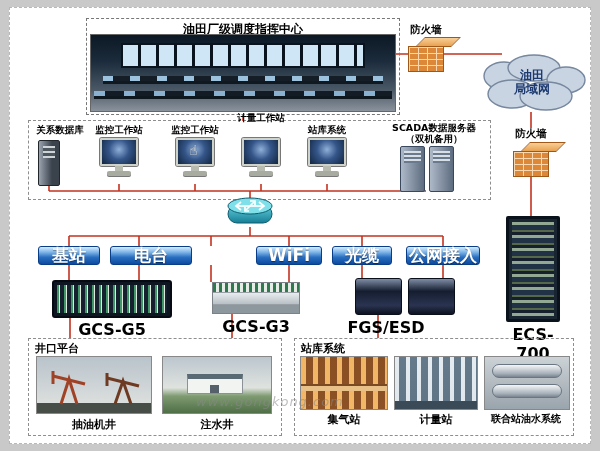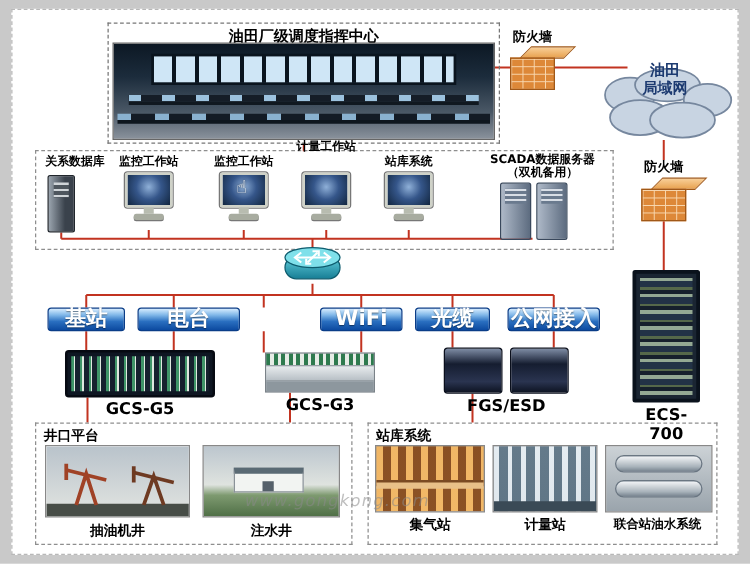--- a/index.html
+++ b/index.html
@@ -15,38 +15,38 @@
   .control-room{left:90px;top:34px;width:306px;height:78px;background:linear-gradient(#0c1824 0%,#1c2c3c 35%,#4a5866 72%,#8a929c 100%);overflow:hidden;border:1px solid #666}
   .cr-wall{position:absolute;left:10%;top:10%;width:80%;height:34%;background:repeating-linear-gradient(90deg,#cfe6f6 0 15px,#0a141e 15px 18px);border:2px solid #0a141e}
   .cr-desks1{position:absolute;left:4%;top:54%;width:92%;height:10%;background:repeating-linear-gradient(90deg,#9cc2de 0 10px,#151d27 10px 27px);border-bottom:3px solid #101820}
   .cr-desks2{position:absolute;left:1%;top:74%;width:98%;height:10%;background:repeating-linear-gradient(90deg,#8ab2d0 0 11px,#131b25 11px 30px);border-bottom:3px solid #0e161e}
   
   .fw-label{font-weight:700;font-size:10.5px;text-align:center;color:#000}
   .fw-icon{width:46px;height:36px}
   .fw-roof{position:absolute;left:7px;top:0;width:36px;height:10px;background:linear-gradient(#f8cf98,#e8a250);border:1px solid #a05818;transform:skewX(-45deg);transform-origin:0 100%}
   .fw-wall{position:absolute;left:0;top:9px;width:36px;height:26px;background-color:#dd8838;background-image:linear-gradient(#f8d8b0 1px,transparent 1px),linear-gradient(90deg,#f8d8b0 1px,transparent 1px);background-size:100% 6px,9px 100%;border:1px solid #a05818}
   
-  .cloud-text{position:absolute;left:0;top:0;width:100%;height:100%;display:flex;flex-direction:column;align-items:center;font-weight:700;font-size:12px;color:#1c3a70;line-height:1.15;text-align:center}
+  .cloud-text{position:absolute;left:0;top:0;width:100%;height:100%;display:flex;flex-direction:column;align-items:center;justify-content:center;font-weight:700;font-size:12px;color:#1c3a70;line-height:1.15;text-align:center}
   .cloud-text span{display:block}
   
   .ws-label{font-weight:700;font-size:9.5px;text-align:center;color:#000;line-height:1.2}
   .tower{width:22px;height:46px;background:linear-gradient(90deg,#9aa4ae,#3a424c 65%);border:1px solid #20262c;border-radius:2px}
   .tower i{position:absolute;left:4px;right:4px;top:5px;height:12px;background:repeating-linear-gradient(#cfd4d8 0 2px,#4e565e 2px 5px)}
   .monitor{width:38px;height:48px}
   .scr{width:38px;height:28px;border:2px solid #cfd2c8;border-radius:2px;background:radial-gradient(circle at 50% 40%,#8fb0d8 0%,#35568a 45%,#12263f 100%);box-shadow:0 0 0 1px #777}
   .neck{width:8px;height:5px;background:#b8bcb0;margin:0 auto}
   .mbase{width:24px;height:5px;background:#a8aca0;margin:0 auto;border-radius:2px;box-shadow:0 1px 0 #777}
   .cursor{position:absolute;left:13px;top:4px;color:#fff;font-size:14px;text-shadow:0 0 2px #000}
   .server{width:54px;height:46px;display:flex;gap:4px}
   .server i{flex:1;position:relative;background:linear-gradient(90deg,#aeb9c8,#5d6c80);border:1px solid #39485c;border-radius:2px}
   .server i::after{content:"";position:absolute;left:3px;right:3px;top:4px;height:12px;background:repeating-linear-gradient(#d8dee6 0 2px,#6a7a8e 2px 4px)}
   
   .btn{height:19px;line-height:17px;text-align:center;color:#fff;font-weight:700;font-size:17px;background:linear-gradient(#d6ecff 0%,#7fb6e8 30%,#2a6fc0 60%,#0c4aa0 100%);border:1px solid #0a3d88;border-radius:3px;text-shadow:0 1px 1px rgba(0,0,0,.45)}
   
-  .dev-label{font-weight:700;font-size:13px;text-align:center;color:#000}
+  .dev-label{font-weight:700;font-size:16px;text-align:center;color:#000}
   .rack-g5{width:120px;height:38px;background:#0e1622;border:2px solid #060a12;border-radius:3px;padding:3px}
   .rack-g5 i{display:block;height:100%;background:repeating-linear-gradient(90deg,#3f9468 0 2px,#dfe8df 2px 3px,#16202e 3px 7px)}
   .ctrl-g3{width:88px;height:32px;border:1px solid #7a8288;background:#cdd3d6;display:flex;flex-direction:column}
   .ctrl-g3 .t{height:9px;background:repeating-linear-gradient(90deg,#2e7a4e 0 3px,#e6ece6 3px 6px)}
   .ctrl-g3 .m{flex:1;background:linear-gradient(#e8ecee,#b8c0c6);border-top:1px solid #98a0a6;border-bottom:1px solid #98a0a6}
   .ctrl-g3 .b{height:8px;background:#8d979e}
   .fgs{width:100px;height:37px;display:flex;gap:6px}
   .fgs i{flex:1;background:linear-gradient(#7e8ca4 0%,#151d30 35%,#2a3450 75%,#0d1322 100%);border:1px solid #0a0f1c;border-radius:3px}
   .cab{width:54px;height:106px;background:#1a2532;border:3px solid #0a121c;border-radius:2px;padding:3px}
   .cab i{display:block;height:100%;background:repeating-linear-gradient(#93a893 0 3px,#223246 3px 8px,#55684a 8px 10px,#16202c 10px 13px)}
@@ -198,21 +198,21 @@
       <i class="t"></i>
       <i class="m"></i>
       <i class="b"></i>
     </div>
   <div class="comp dev-label" style="left:212px;top:317px;width:88px">GCS-G3</div>
 
   <div class="comp fgs" style="left:355px;top:278px">
       <i></i>
       <i></i>
     </div>
-  <div class="comp dev-label" style="left:355px;top:318px;width:100px">FGS/ESD</div>
+  <div class="comp dev-label" style="left:336px;top:318px;width:100px">FGS/ESD</div>
 
   <div class="comp cab" style="left:506px;top:216px">
       <i></i>
     </div>
   <div class="comp dev-label" style="left:506px;top:325px;width:54px">ECS-700</div>
 
   <div class="comp dashed" style="left:28px;top:338px;width:254px;height:98px">
     <div class="sec-title">井口平台</div>
   </div>
   <div class="comp photo" style="left:36px;top:356px;width:116px;height:58px">

